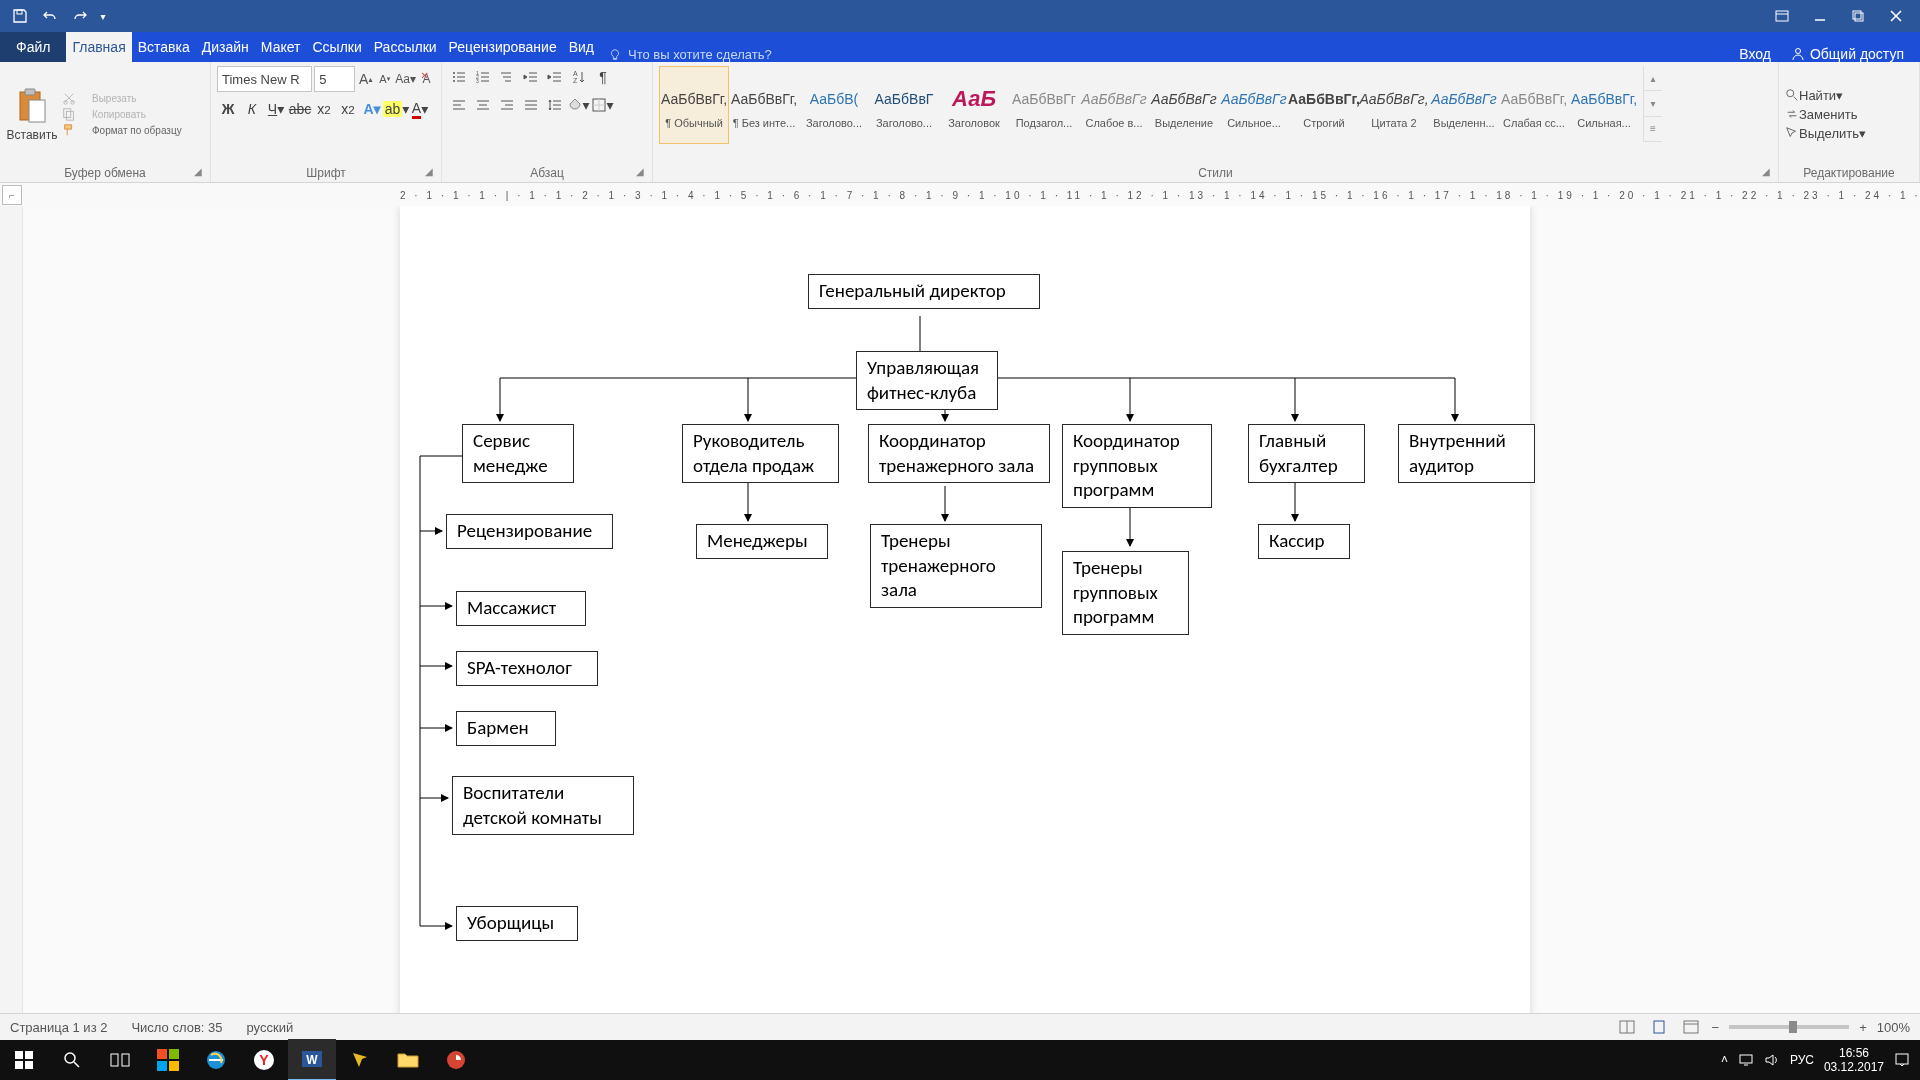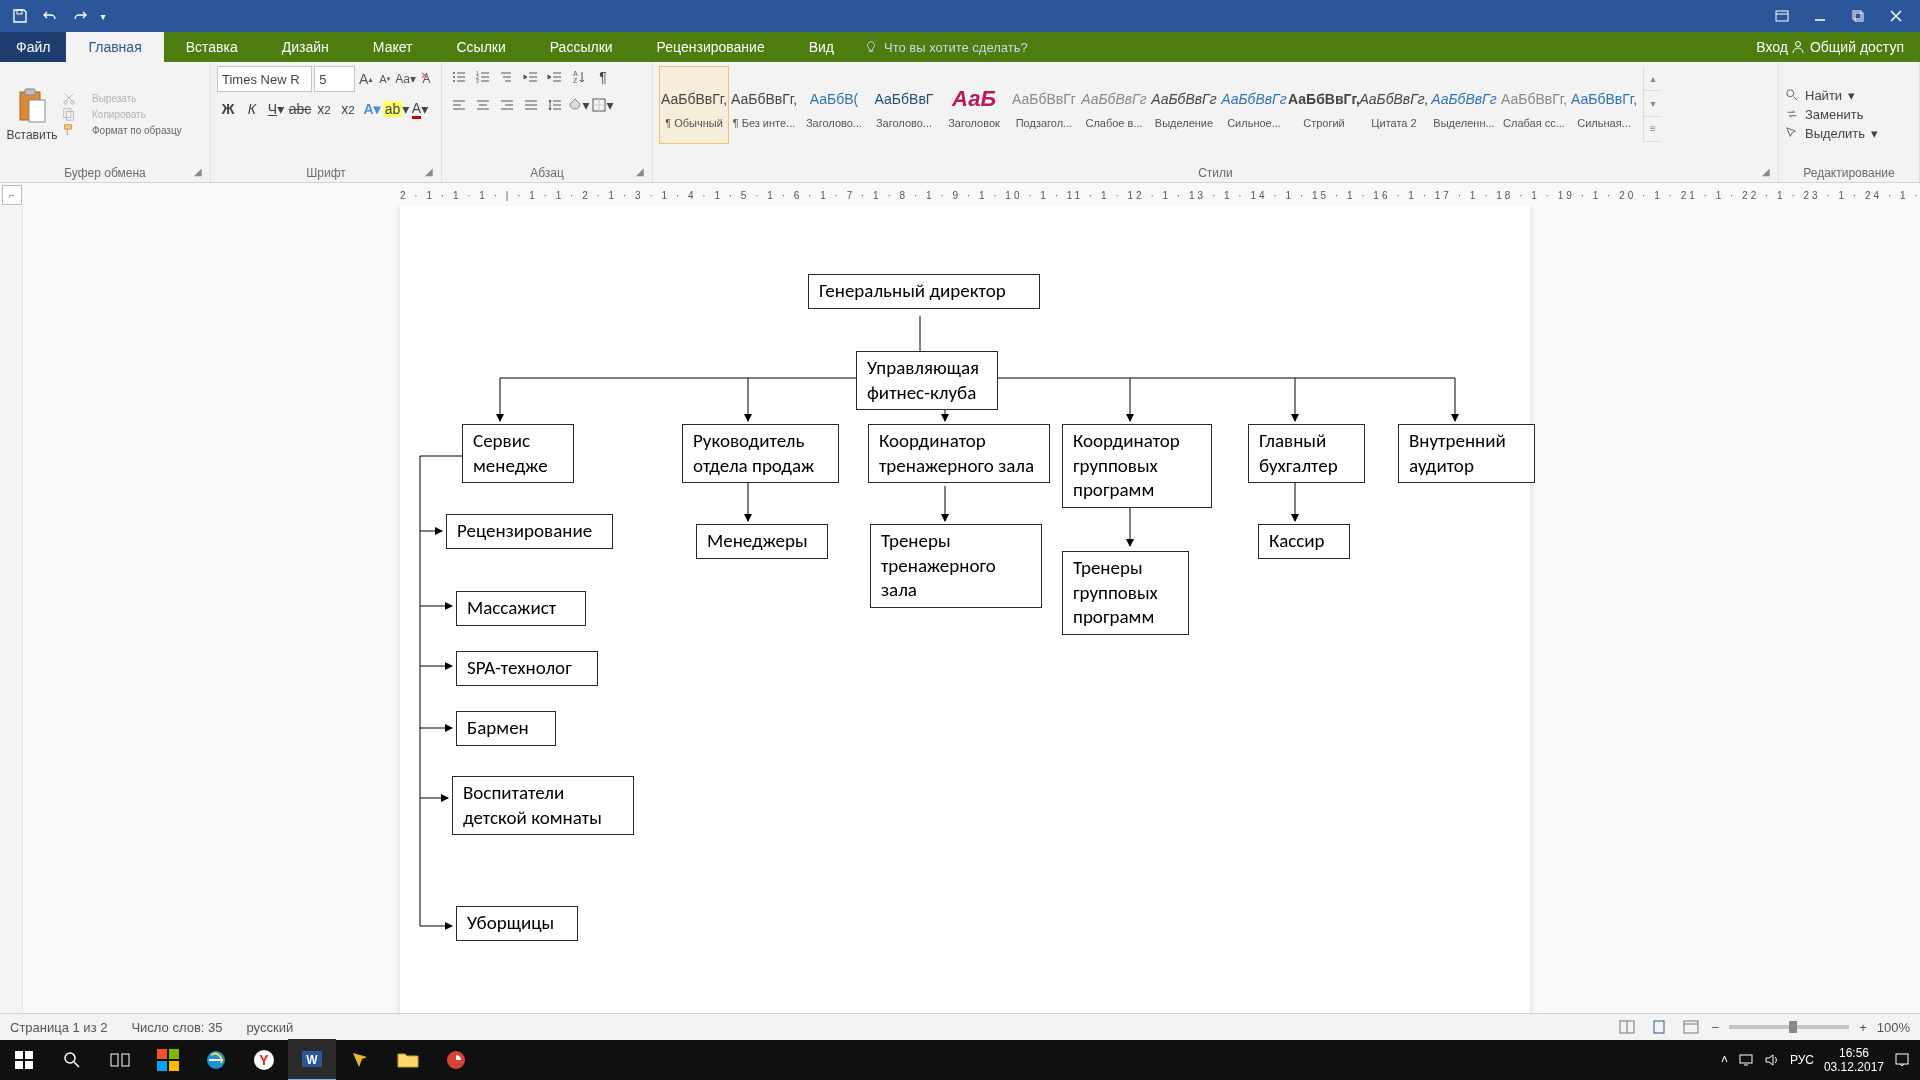--- a/index.html
+++ b/index.html
@@ -4,26 +4,26 @@
 <style>
 html,body{margin:0;padding:0;width:1920px;height:1080px;overflow:hidden;font-family:"Segoe UI",Tahoma,sans-serif;background:#fff}
 .titlebar{height:32px;background:#2b579a;display:flex;align-items:center;color:#fff;font-size:14px;position:relative}
 .qat{display:flex;align-items:center;height:100%;padding-left:6px;gap:2px}
 .qat-btn{width:28px;height:28px;display:flex;align-items:center;justify-content:center;color:#fff;font-size:14px}
 .qat-btn svg{fill:#fff}
 .title-center{position:absolute;left:50%;transform:translateX(-50%);font-size:14px;color:#fff;white-space:nowrap}
 .win-ctrl{margin-left:auto;display:flex;gap:2px;padding-right:6px}
 .win-ctrl .qat-btn{width:36px}
 
-.menubar{height:30px;background:#4d7c0f;display:flex;color:#fff;font-size:14px}
+.menubar{height:30px;background:#1d4ed8;display:flex;align-items:flex-end;color:#fff;font-size:14px}
 .menu-file{background:#1e3e70;height:30px;display:flex;align-items:center;padding:0 16px;color:#fff}
-.menu-tab{height:30px;display:flex;align-items:center;padding:0 22px;color:#fff}
+.menu-tab{height:30px;display:flex;align-items:center;padding:0 6px;color:#fff}
 .menu-tab.active{background:#f3f3f3;color:#2b579a}
 .tell-me{display:flex;align-items:center;gap:6px;margin-left:8px;color:#c7d8f0;font-size:13px}
-.menu-right{margin-left:auto;display:flex;align-items:center;gap:2px;padding-right:16px;color:#fff;font-size:14px}
+.menu-right{margin-left:auto;display:flex;align-items:center;gap:19px;padding-right:16px;color:#fff;font-size:14px}
 .share{display:flex;align-items:center;gap:4px}
 
 .ribbon{height:120px;background:#f3f3f3;border-bottom:1px solid #d4d4d4;display:flex;font-size:13px;color:#444;position:relative}
 .rib-group{height:100%;border-right:1px solid #e1e1e1;display:flex;flex-direction:column;position:relative}
 .rib-group-label{position:absolute;bottom:2px;left:0;right:0;text-align:center;font-size:12px;color:#6b6b6b}
 .rib-group-launcher{position:absolute;bottom:4px;right:4px;width:12px;height:12px;font-size:10px;color:#888}
 .rib-body{flex:1;display:flex;padding:4px 6px 20px 6px}
 
 
 .paste-big{display:flex;flex-direction:column;align-items:center;justify-content:center;width:52px;gap:2px}
@@ -52,21 +52,21 @@
 .style-item{width:68px;height:76px;display:flex;flex-direction:column;align-items:center;justify-content:center;border:1px solid transparent;margin:0}
 .style-item.sel{border:1px solid #f2c26b;background:#f7eddb}
 .style-prev{font-size:14px;height:36px;display:flex;align-items:center;justify-content:center}
 .style-name{font-size:11px;color:#555;text-align:center;overflow:hidden;text-overflow:ellipsis;white-space:nowrap;width:100%}
 .style-scroll{width:18px;height:76px;display:flex;flex-direction:column;border-left:1px solid #ddd;margin-left:4px}
 .style-scroll div{flex:1;display:flex;align-items:center;justify-content:center;font-size:10px;color:#888;border-bottom:1px solid #ddd}
 
 
 .edit-group{width:140px}
 .edit-col{display:flex;flex-direction:column;gap:4px;justify-content:center}
-.edit-row{display:flex;align-items:flex-start;gap:6px;font-size:13px;color:#444;white-space:nowrap}
+.edit-row{display:flex;align-items:flex-start;font-size:13px;color:#444;white-space:nowrap}
 
 .ruler-area{height:24px;background:#f9f9f9;display:flex;align-items:center;position:relative;border-bottom:1px solid #e5e5e5}
 .ruler-h{margin-left:400px;font-size:10px;color:#555;letter-spacing:3px;white-space:nowrap;overflow:hidden}
 
 .workspace{position:absolute;top:206px;bottom:38px;left:0;right:0;background:#fafafa;overflow:hidden}
 .page{position:absolute;left:400px;top:0;width:1130px;height:940px;background:#fff;box-shadow:0 0 8px rgba(0,0,0,.15)}
 .vruler{position:absolute;left:0;top:0;width:22px;height:100%;background:#f4f4f4;border-right:1px solid #e5e5e5}
 
 
 .org-box{position:absolute;border:1.5px solid #2a2a2a;background:#fff;font-family:Calibri,sans-serif;font-size:19px;color:#000;padding:4px 10px;line-height:1.3}

